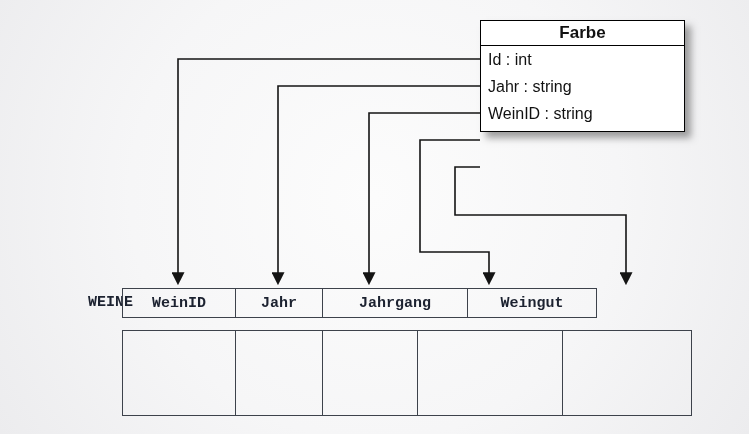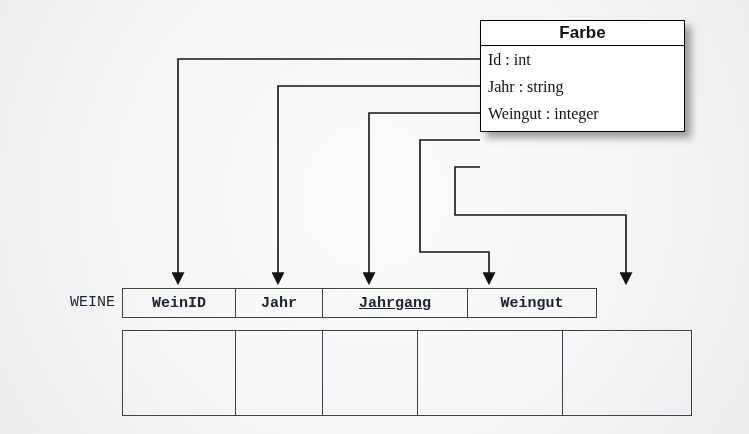--- a/index.html
+++ b/index.html
@@ -22,44 +22,44 @@
     box-sizing:border-box;z-index:2;
     box-shadow:6px 6px 7px rgba(70,70,70,0.5);
     color:#111;
   }
   .class-title{
     height:24px;line-height:24px;text-align:center;
     font-weight:bold;font-size:17px;
     border-bottom:1.5px solid #000;
   }
   .class-attrs{padding:0 0 4px 0;}
-  .attr{height:27px;line-height:27px;padding-left:7px;font-size:16px;white-space:nowrap;font-family:Liberation Serif, serif;}
+  .attr{height:27px;line-height:27px;padding-left:7px;font-size:16px;white-space:nowrap;}
 
   
   .table-label{
-    position:absolute;left:25px;top:288px;width:90px;height:30px;
+    position:absolute;left:43px;top:288px;width:90px;height:30px;
     line-height:30px;text-align:right;
     font-family:"Liberation Mono","DejaVu Sans Mono",monospace;
-    font-weight:normal;font-size:15px;color:#1c2230;z-index:2;
+    font-weight:bold;font-size:15px;color:#1c2230;z-index:2;
   }
   .trow{
     position:absolute;left:122px;display:flex;box-sizing:border-box;
     border:1.5px solid #3d424b;z-index:2;background:transparent;
   }
   .trow.header{top:288px;height:30px;}
   .trow.body{top:330px;height:86px;}
   .cell{
     box-sizing:border-box;border-right:1.5px solid #3d424b;
     display:flex;align-items:center;justify-content:center;
     font-family:"Liberation Mono","DejaVu Sans Mono",monospace;
     font-weight:bold;font-size:15px;color:#1c2230;
     overflow:hidden;white-space:nowrap;
   }
   .cell:last-child{border-right:none;}
-  .w0{width:113px;} .w1{width:87px;} .w2{width:95px;} .w3{width:145px;text-decoration:underline;} .w4{width:128px;font-family:Liberation Mono, monospace;}
+  .w0{width:113px;} .w1{width:87px;} .w2{width:95px;} .w3{width:145px;} .w4{width:128px;font-family:Liberation Mono, monospace;}
 </style>
 </head>
 <body>
 
 <div class="stage">
 
   <svg class="arrows" width="749" height="434" viewBox="0 0 749 434">
     <defs>
       <marker id="arrow" markerUnits="userSpaceOnUse" viewBox="0 0 12 12" refX="10" refY="6" markerWidth="13" markerHeight="13" orient="auto">
         <path d="M0,0 L12,6 L0,12 z" fill="#141414"></path>
@@ -70,21 +70,21 @@
     <polyline points="480,113 369,113 369,283" fill="none" stroke="#141414" stroke-width="1.6" marker-end="url(#arrow)"></polyline>
     <polyline points="480,140 420,140 420,252 489,252 489,283" fill="none" stroke="#141414" stroke-width="1.6" marker-end="url(#arrow)"></polyline>
     <polyline points="480,167 455,167 455,215 626,215 626,283" fill="none" stroke="#141414" stroke-width="1.6" marker-end="url(#arrow)"></polyline>
   </svg>
 
   <div class="class-box">
     <div class="class-title">Farbe</div>
     <div class="class-attrs">
       <div class="attr">Id : int</div>
       <div class="attr">Jahr : string</div>
-      <div class="attr">Weingut : integer</div>
+      <div class="attr">WeinID : string</div>
     </div>
   </div>
 
   <div class="table-label">WEINE</div>
 
   <div class="trow header">
     <div class="cell w0">WeinID</div>
     <div class="cell w1">Jahr</div>
     <div class="cell w3">Jahrgang</div>
     <div class="cell w4">Weingut</div>

